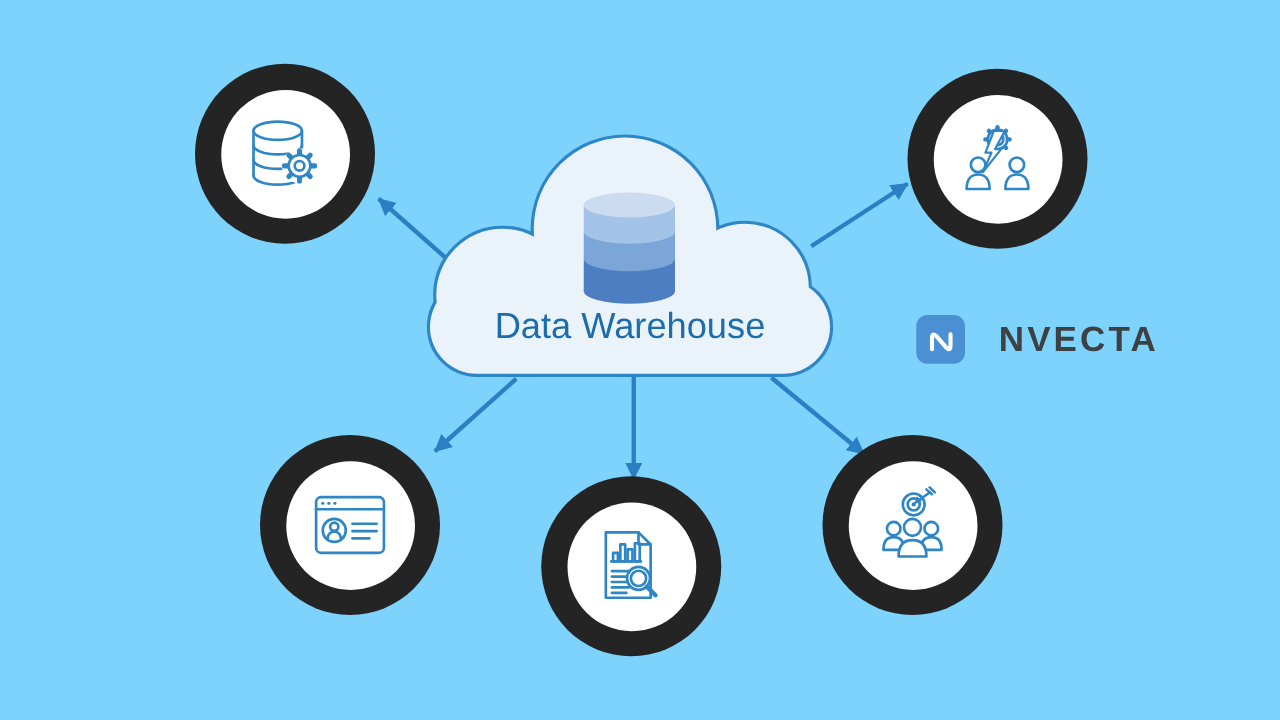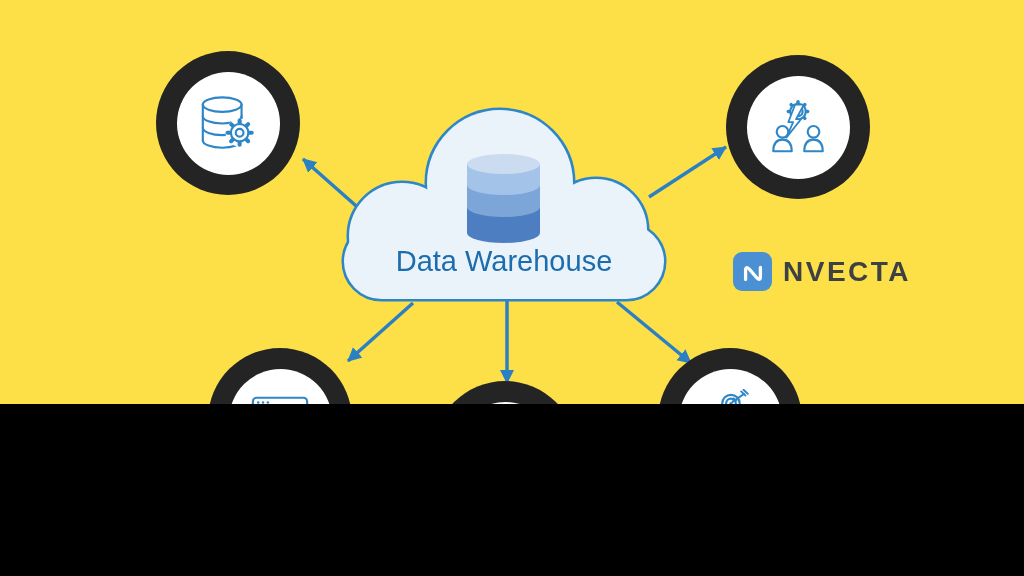--- a/index.html
+++ b/index.html
@@ -1,29 +1,29 @@
 <!DOCTYPE html>
 <html><head>
 <meta charset="utf-8">
 <style>
   html,body{margin:0;padding:0;background:#000;}
-  #stage{position:relative;width:1024px;height:404px;background:#fde047;overflow:hidden;
+  #stage{position:relative;width:1024px;height:576px;background:#7dd3fc;overflow:hidden;
          font-family:"Liberation Sans",sans-serif;}
   .abs{position:absolute;}
   
   .node{position:absolute;width:144px;height:144px;border-radius:50%;
         background:#242424;display:flex;align-items:center;justify-content:center;}
   .node-inner{width:103px;height:103px;border-radius:50%;background:#ffffff;
         display:flex;align-items:center;justify-content:center;}
   .icon-svg{display:block;}
   
   #cloud-label{left:338px;top:243px;width:332px;height:36px;text-align:center;
         font-size:29px;font-weight:500;color:#1c6dad;line-height:36px;}
   
-  #logo{left:733px;top:252px;display:flex;align-items:center;gap:11px;}
+  #logo{left:733px;top:252px;display:flex;align-items:center;gap:27px;}
   #logo-mark{width:39px;height:39px;border-radius:9px;background:#4b90d2;
         display:flex;align-items:center;justify-content:center;}
   #logo-text{font-size:28px;font-weight:700;color:#3e4144;letter-spacing:2.5px;
         font-family:"Liberation Sans",sans-serif;}
 </style>
 </head>
 <body>
 
 <div id="stage">
 

